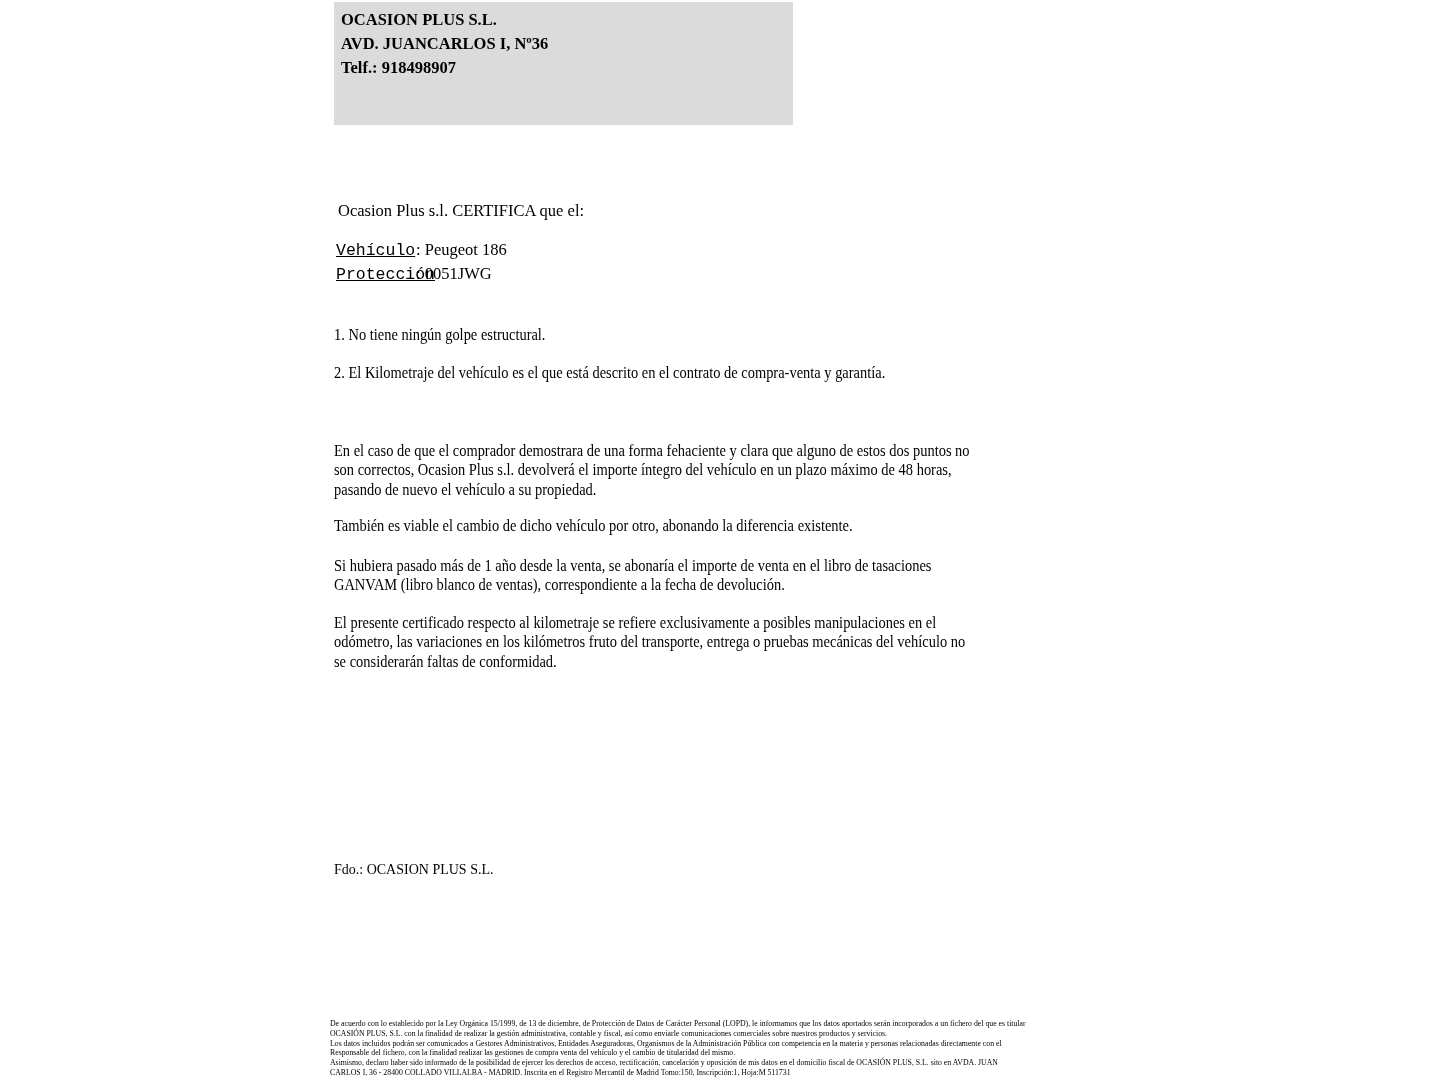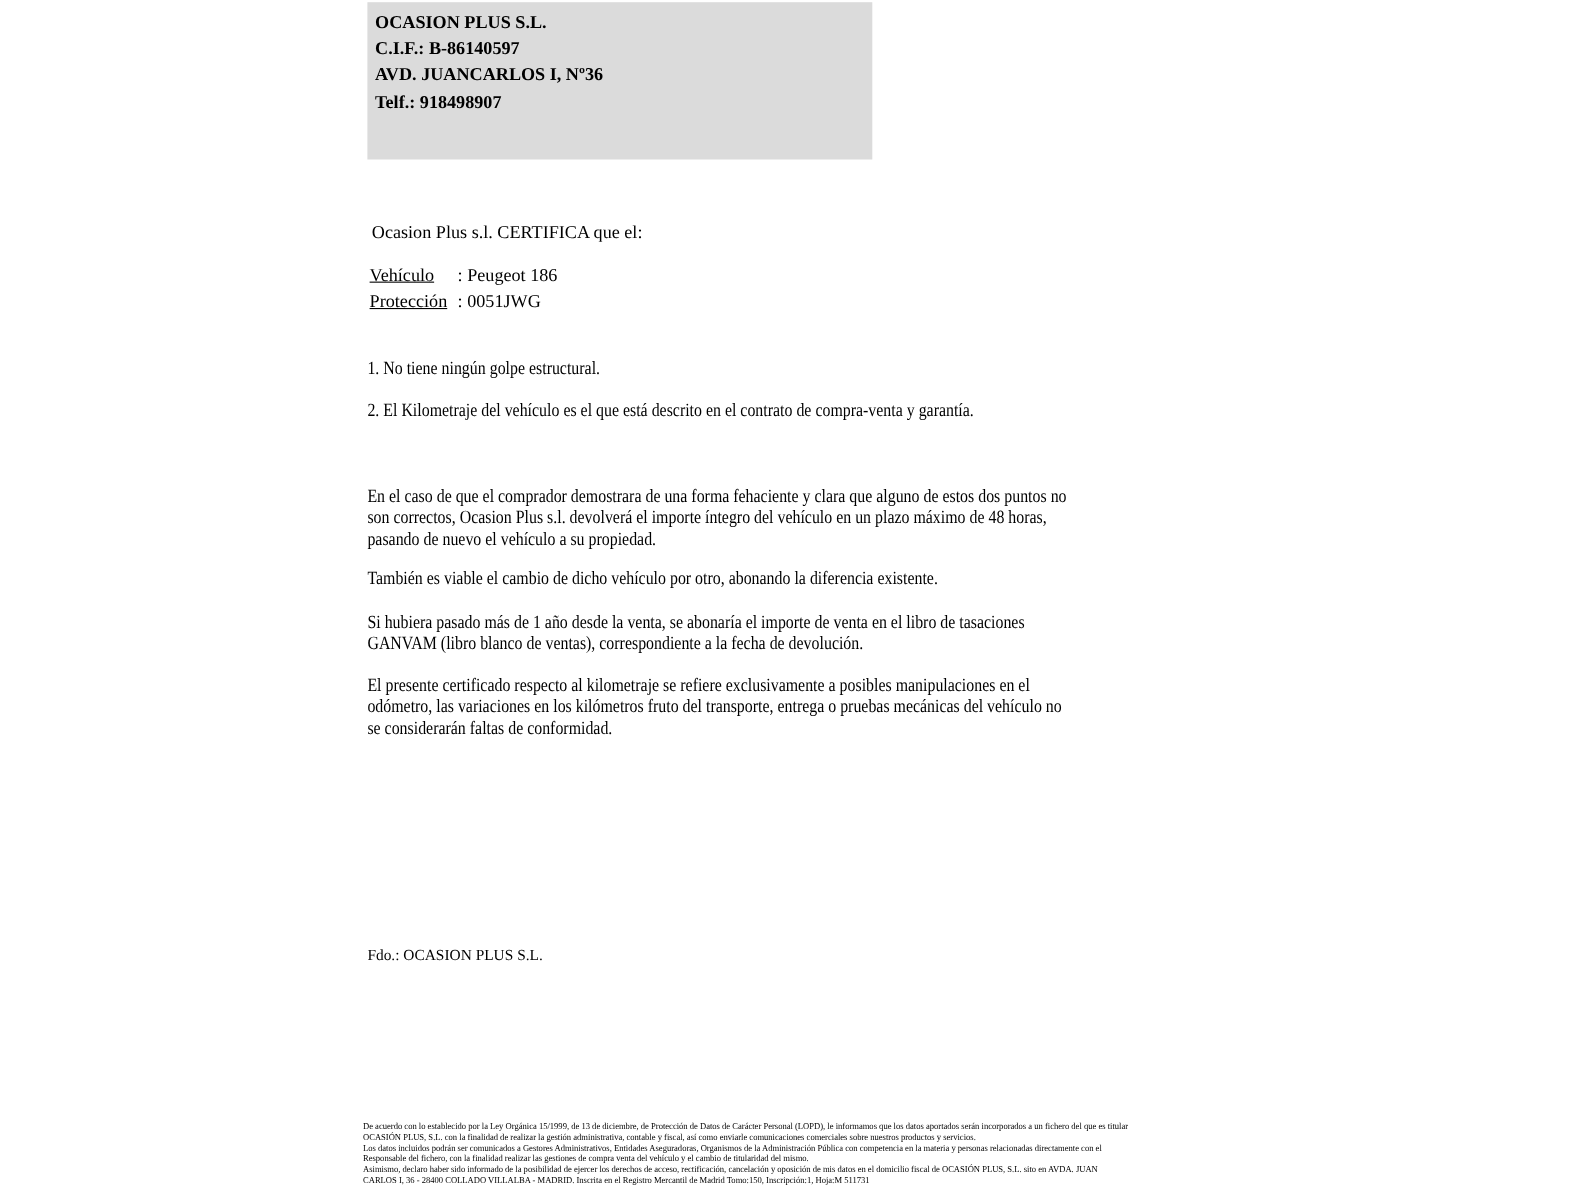--- a/index.html
+++ b/index.html
@@ -11,21 +11,21 @@
     background: #ffffff;
     color: #000000;
     font-family: "Liberation Serif", "DejaVu Serif", serif;
     overflow: hidden;
   }
   .header-box {
     position: absolute;
     left: 334px;
     top: 2px;
     width: 459px;
-    height: 143px;
+    height: 123px;
     background: #dbdbdb;
     padding: 6px 0 0 7px;
     font-weight: bold;
     font-size: 16.5px;
     line-height: 24.2px;
     white-space: nowrap;
   }
   .date-line {
     position: absolute;
     left: 681px;
@@ -42,21 +42,21 @@
   }
   .cert-row {
     position: absolute;
     left: 336px;
     font-size: 16.5px;
     white-space: nowrap;
   }
   .cert-row.r0 { top: 240px; }
   .cert-row.r1 { top: 264px; }
   .cert-label { display: inline-block; width: 80px; }
-  .cert-label .u { text-decoration: underline; }
+  .cert-label .u { text-decoration: underline; font-family: Liberation Mono, monospace; }
   .cond {
     font-size: 17px;
     line-height: 19.4px;
     transform: scaleX(0.85);
     transform-origin: 0 0;
     white-space: nowrap;
   }
   .point { position: absolute; left: 334px; }
   .point.p0 { top: 325px; }
   .point.p1 { top: 363px; }
@@ -83,21 +83,20 @@
     white-space: nowrap;
   }
 </style>
 </head>
 <body>
 
 <div class="page">
 
   <div class="header-box">
     <div>OCASION PLUS S.L.</div>
-    <div>C.I.F.: B-86140597</div>
     <div>AVD. JUANCARLOS I, Nº36</div>
     <div>Telf.: 918498907</div>
   </div>
 
 
   <div class="cert-heading">Ocasion Plus s.l. CERTIFICA que el:</div>
 
   <div class="cert-row r0">
     <span class="cert-label"><span class="u">Vehículo</span></span><span>: </span><span>Peugeot 186</span>
   </div>

